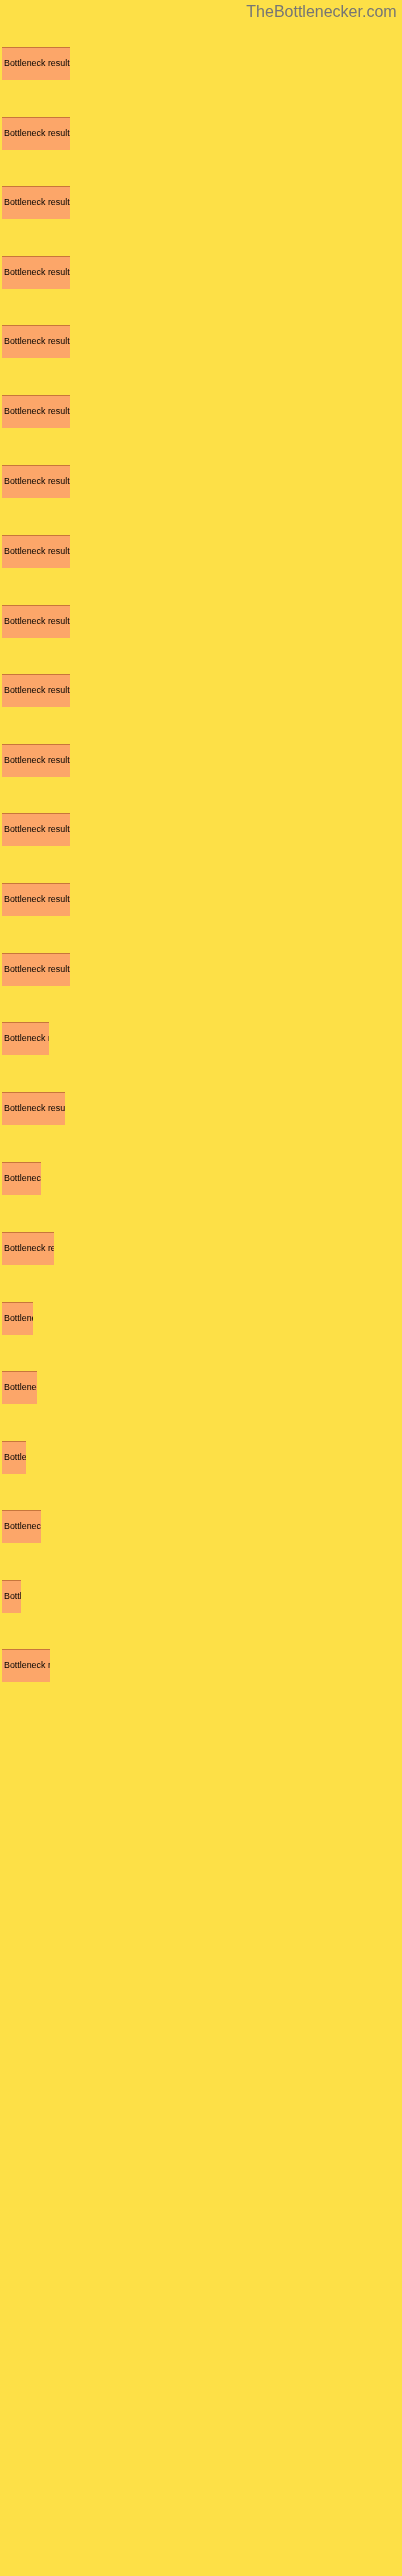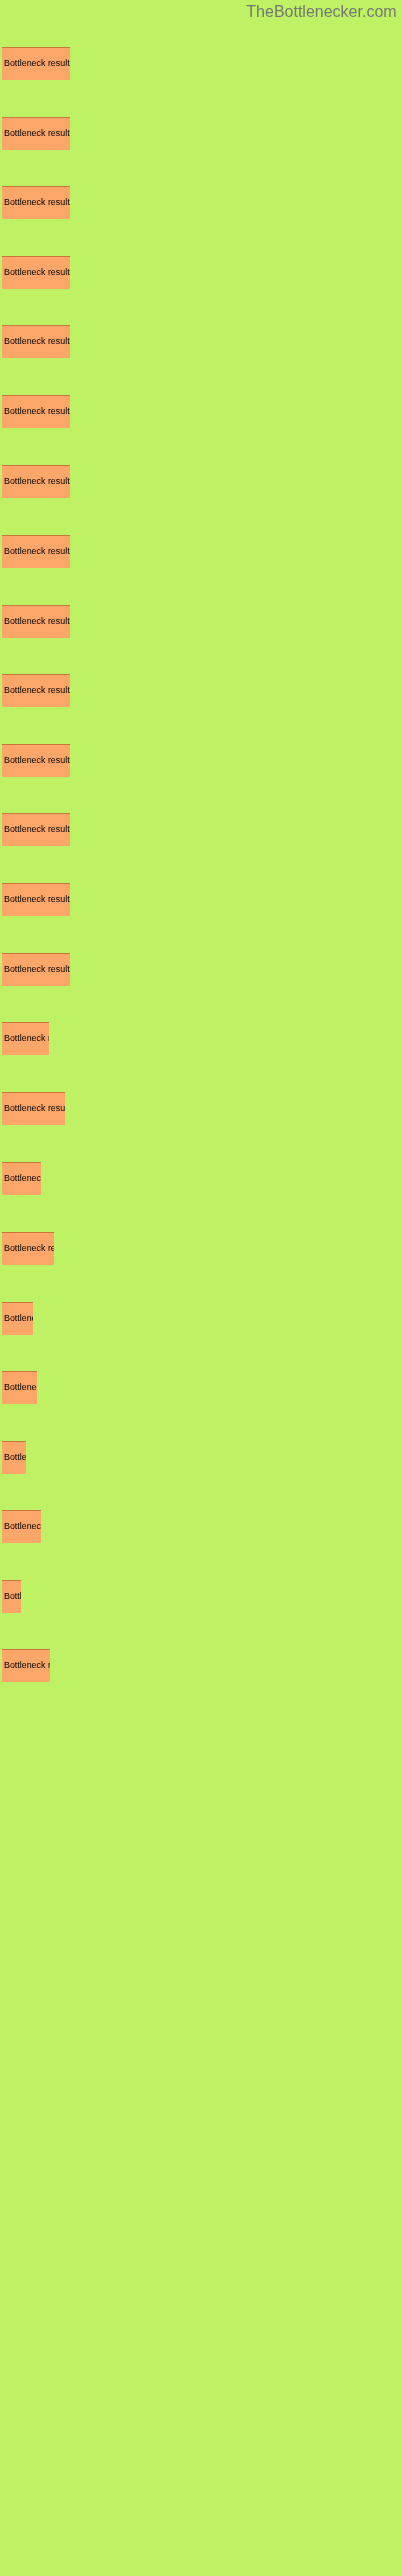--- a/index.html
+++ b/index.html
@@ -14,21 +14,21 @@
     overflow: hidden;
     font-family: "Liberation Sans", sans-serif;
     -webkit-font-smoothing: antialiased;
   }
   #chart-root {
     position: absolute;
     left: 0;
     top: 0;
     width: 403px;
     height: 2576px;
-    background: #bef264;
+    background: #fde047;
   }
   #watermark {
     position: absolute;
     right: 6.4px;
     top: 1.6px;
     font-size: 16px;
     line-height: 19.3px;
     color: #757575;
     font-family: "Liberation Sans", sans-serif;
     white-space: nowrap;

